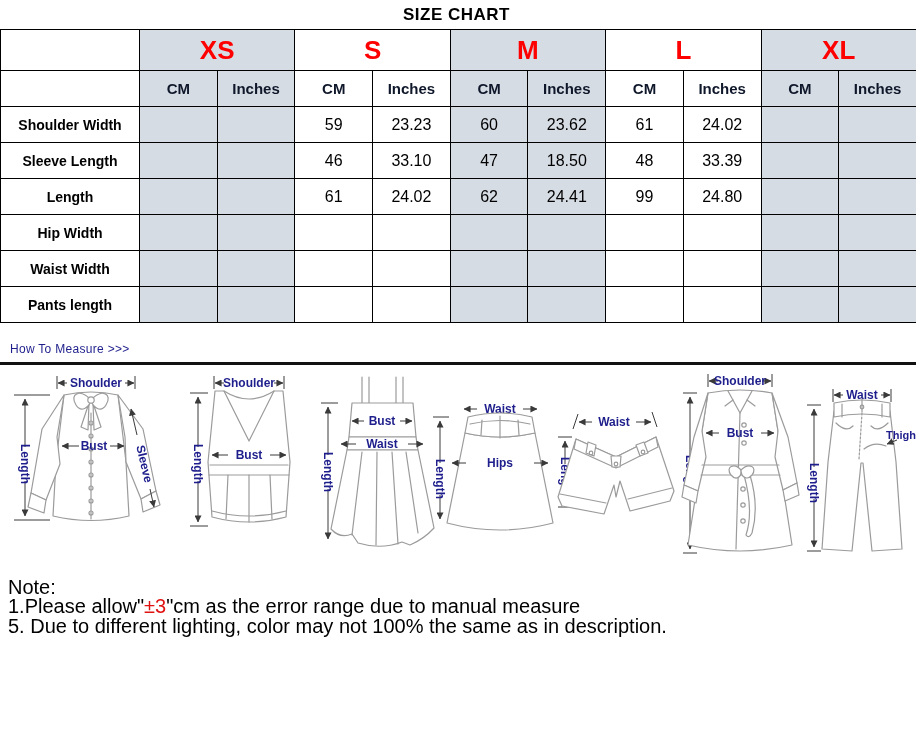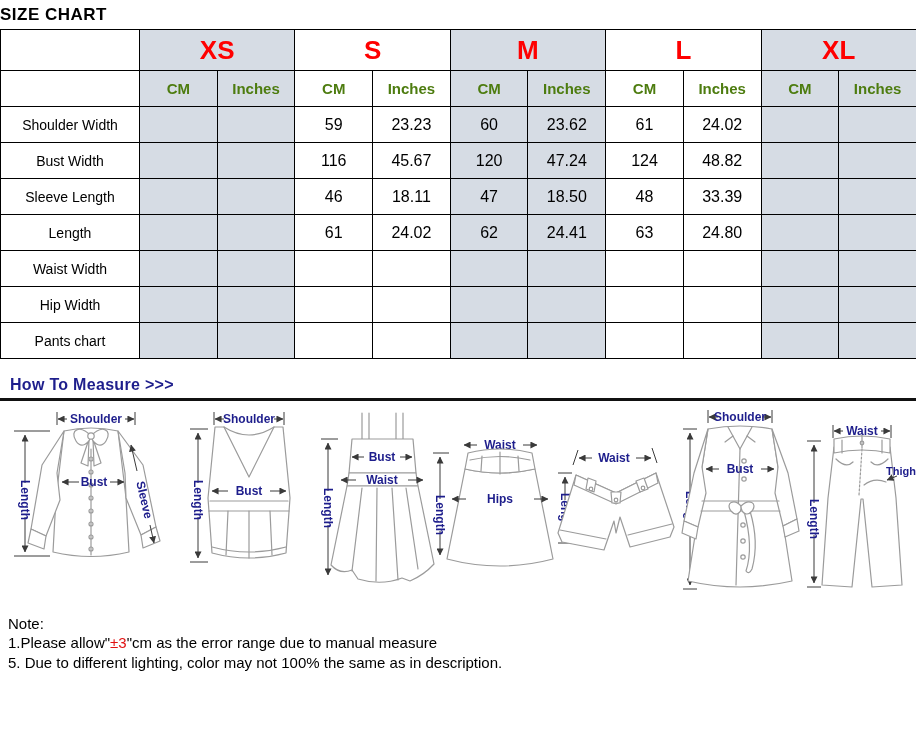--- a/index.html
+++ b/index.html
@@ -2,51 +2,51 @@
 <html><head>
 <meta charset="utf-8">
 <style>
   html,body{margin:0;padding:0;}
   body{
     width:916px;height:748px;background:#fff;
     font-family:"Liberation Sans",sans-serif;color:#000;
     overflow:hidden;
   }
   .page-title{
-    font-weight:bold;font-size:17px;
+    text-align:center;font-weight:bold;font-size:17px;
     padding:5px 3px 4px 0;letter-spacing:.5px;
   }
   table.size-table{
     border-collapse:collapse;table-layout:fixed;width:916px;
   }
   .size-table th,.size-table td{
     border:1px solid #000;text-align:center;vertical-align:middle;
     padding:0;overflow:hidden;white-space:nowrap;
   }
   tr.size-row th{height:40px;font-size:26px;font-weight:bold;color:#ff0000;}
   tr.size-row th.corner{background:#fff;}
-  tr.unit-row th{height:35px;font-size:15px;font-weight:bold;color:#4d7c0f;}
+  tr.unit-row th{height:35px;font-size:15px;font-weight:bold;color:#0f172a;}
   tbody td{height:35px;font-size:16px;font-weight:normal;}
-  tbody td.rowlabel{font-size:14px;}
+  tbody td.rowlabel{font-size:14px;font-weight:bold;}
   .shade{background:#d6dce4;margin-top:40px;}
   .measure-title{
-    color:#1e1e8c;font-weight:bold;font-size:16px;line-height:22px;
+    color:#1e1e8c;font-weight:normal;font-size:12px;line-height:22px;
     margin:15px 0 0 10px;letter-spacing:.3px;
   }
   .measure-rule{height:3px;background:#111;margin-top:2px;width:916px;}
   svg.diagrams{display:block;margin-top:2px;}
   svg .g{stroke:#9b9b9b;stroke-width:1.2;fill:none;stroke-linecap:round;stroke-linejoin:round;}
   svg .gw{stroke:#9b9b9b;stroke-width:1.2;fill:#fff;stroke-linejoin:round;}
   svg .m{stroke:#3a3a3a;stroke-width:1;fill:none;}
   svg text.lbl{
     fill:#1e1e8c;font-weight:bold;font-size:12px;
     font-family:"Liberation Sans",sans-serif;text-anchor:middle;
   }
   svg text.lbl.sm{font-size:11px;}
-  .notes{font-size:15px;line-height:19.4px;padding:5px 0 0 8px;}
+  .notes{font-size:20px;line-height:19.4px;padding:5px 0 0 8px;}
   .notes .red{color:#e11212;}
 </style>
 </head>
 <body>
 
 <div class="page-title">SIZE CHART</div>
 
 <table class="size-table">
   <colgroup>
     <col style="width:139px">
@@ -92,86 +92,73 @@
       <td>59</td>
       <td>23.23</td>
       <td class="shade">60</td>
       <td class="shade">23.62</td>
       <td>61</td>
       <td>24.02</td>
       <td class="shade"></td>
       <td class="shade"></td>
     </tr>
     <tr>
-      <td class="rowlabel">Bust Width</td>
-      <td class="shade"></td>
-      <td class="shade"></td>
-      <td>116</td>
-      <td>45.67</td>
-      <td class="shade">120</td>
-      <td class="shade">47.24</td>
-      <td>124</td>
-      <td>48.82</td>
-      <td class="shade"></td>
-      <td class="shade"></td>
-    </tr>
-    <tr>
       <td class="rowlabel">Sleeve Length</td>
       <td class="shade"></td>
       <td class="shade"></td>
       <td>46</td>
-      <td>18.11</td>
+      <td>33.10</td>
       <td class="shade">47</td>
       <td class="shade">18.50</td>
       <td>48</td>
       <td>33.39</td>
       <td class="shade"></td>
       <td class="shade"></td>
     </tr>
     <tr>
       <td class="rowlabel">Length</td>
       <td class="shade"></td>
       <td class="shade"></td>
       <td>61</td>
       <td>24.02</td>
       <td class="shade">62</td>
       <td class="shade">24.41</td>
-      <td>63</td>
+      <td>99</td>
       <td>24.80</td>
       <td class="shade"></td>
       <td class="shade"></td>
     </tr>
     <tr>
+      <td class="rowlabel">Hip Width</td>
+      <td class="shade"></td>
+      <td class="shade"></td>
+      <td></td>
+      <td></td>
+      <td class="shade"></td>
+      <td class="shade"></td>
+      <td></td>
+      <td></td>
+      <td class="shade"></td>
+      <td class="shade"></td>
+    </tr>
+    <tr>
       <td class="rowlabel">Waist Width</td>
       <td class="shade"></td>
       <td class="shade"></td>
       <td></td>
       <td></td>
       <td class="shade"></td>
       <td class="shade"></td>
       <td></td>
       <td></td>
       <td class="shade"></td>
       <td class="shade"></td>
     </tr>
     <tr>
-      <td class="rowlabel">Hip Width</td>
-      <td class="shade"></td>
-      <td class="shade"></td>
-      <td></td>
-      <td></td>
-      <td class="shade"></td>
-      <td class="shade"></td>
-      <td></td>
-      <td></td>
-      <td class="shade"></td>
-      <td class="shade"></td>
-    </tr>
-    <tr>
-      <td class="rowlabel">Pants chart</td>
+      <td class="rowlabel">Pants length</td>
       <td class="shade"></td>
       <td class="shade"></td>
       <td></td>
       <td></td>
       <td class="shade"></td>
       <td class="shade"></td>
       <td></td>
       <td></td>
       <td class="shade"></td>
       <td class="shade"></td>

